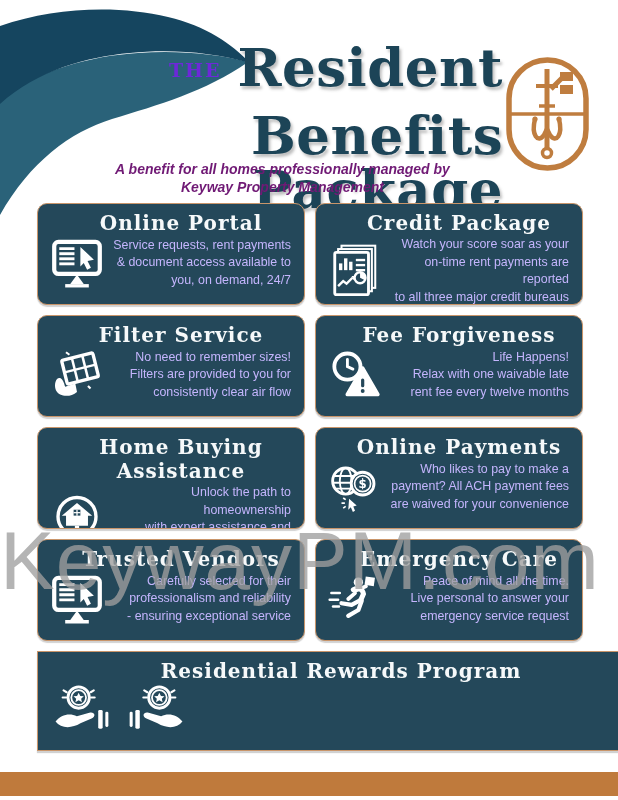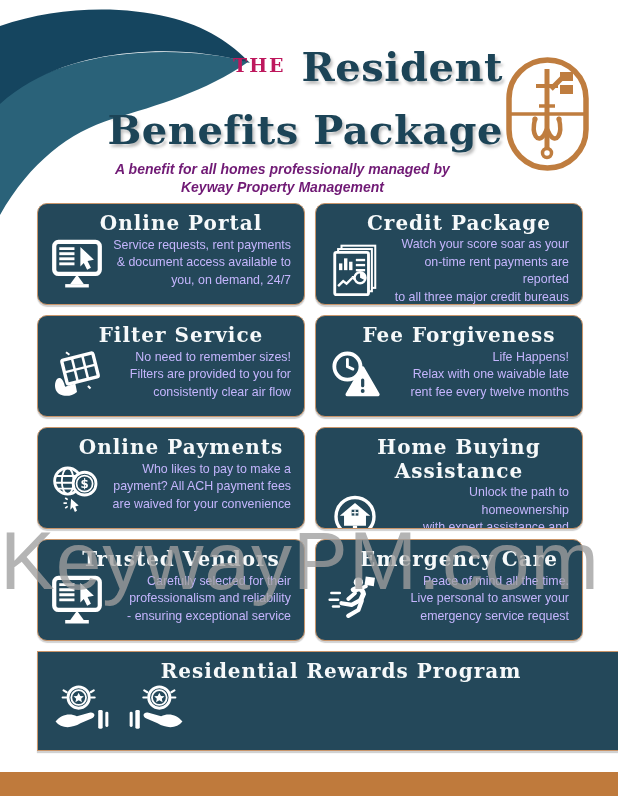--- a/index.html
+++ b/index.html
@@ -4,23 +4,23 @@
 <style>
   html,body{margin:0;padding:0;background:#fff;}
   #page{position:relative;width:618px;height:800px;background:#ffffff;overflow:hidden;
         font-family:"Liberation Sans",sans-serif;}
   
   #swoosh{position:absolute;left:0;top:0;width:618px;height:230px;}
   .title-block{position:absolute;left:0;top:40px;width:503px;text-align:right;
                font-family:"DejaVu Serif","Liberation Serif",serif;font-weight:bold;
                color:#1c4457;line-height:54px;
                text-shadow:2px 3px 3px rgba(70,70,70,0.35);}
-  .title-the{font-size:19px;color:#be185d;letter-spacing:2px;position:relative;top:-9px;
+  .title-the{font-size:19px;color:#6d28d9;letter-spacing:2px;position:relative;top:-9px;
              margin-right:16px;text-shadow:none;}
-  .title-big{font-size:40px;letter-spacing:0.5px;}
+  .title-big{font-size:53px;letter-spacing:0.5px;}
   .subtitle{position:absolute;left:55px;top:161px;width:455px;text-align:center;
             font-style:italic;font-size:14px;line-height:1.25;color:#701a75;font-weight:bold;}
   .logo-box{position:absolute;left:505px;top:56px;width:85px;height:117px;}
   
   #card-grid{position:absolute;left:37px;top:203px;display:grid;
              grid-template-columns:268px 268px;grid-auto-rows:102px;gap:10px;}
   .card{box-sizing:border-box;background:#24485a;border:1.6px solid #c9956a;border-radius:10px;
         box-shadow:0 2px 1px rgba(0,0,0,0.18);color:#eef3f5;overflow:hidden;}
   .card-title{font-family:"DejaVu Serif","Liberation Serif",serif;font-weight:bold;
               font-size:20px;letter-spacing:1px;text-align:center;margin-top:7px;color:#f6f9fa;padding-left:20px;}
@@ -171,20 +171,41 @@
             <circle cx="41.1" cy="51" r="2.3" fill="#24485a"></circle>
           </svg>
         </div>
         <div class="card-text">Life Happens!
 Relax with one waivable late
 rent fee every twelve months</div>
       </div>
     </div>
 
     <div class="card">
+      <div class="card-title">Home Buying Assistance</div>
+      <div class="card-body">
+        <div class="card-icon">
+          <svg viewBox="0 0 64 64" width="54" height="54">
+            <circle cx="32" cy="29" r="22.5" fill="none" stroke="#fff" stroke-width="4"></circle>
+            <path d="M32,13 L50,28 L45,28 L45,40 L19,40 L19,28 L14,28 Z" fill="#fff"></path>
+            <rect x="28" y="21" width="8" height="7" fill="#24485a"></rect>
+            <line x1="32" y1="21" x2="32" y2="28" stroke="#fff" stroke-width="1.5"></line>
+            <line x1="28" y1="24.5" x2="36" y2="24.5" stroke="#fff" stroke-width="1.5"></line>
+            <rect x="29.5" y="40" width="5" height="17" fill="#fff"></rect>
+            <rect x="34.5" y="43" width="5" height="3.5" fill="#fff"></rect>
+            <rect x="34.5" y="49" width="6.5" height="3.5" fill="#fff"></rect>
+          </svg>
+        </div>
+        <div class="card-text">Unlock the path to homeownership
+with expert assistance and
+guidance when you're ready</div>
+      </div>
+    </div>
+
+    <div class="card">
       <div class="card-title">Online Payments</div>
       <div class="card-body">
         <div class="card-icon">
           <svg viewBox="0 0 64 64" width="54" height="54">
             <circle cx="21" cy="25" r="15.5" fill="none" stroke="#fff" stroke-width="3.4"></circle>
             <ellipse cx="21" cy="25" rx="7" ry="15.5" fill="none" stroke="#fff" stroke-width="2.2"></ellipse>
             <line x1="7" y1="19" x2="35" y2="19" stroke="#fff" stroke-width="2.2"></line>
             <line x1="5.5" y1="27" x2="36.5" y2="27" stroke="#fff" stroke-width="2.2"></line>
             <line x1="8" y1="34" x2="34" y2="34" stroke="#fff" stroke-width="2.2"></line>
             <circle cx="41" cy="28" r="13.5" fill="#24485a" stroke="#fff" stroke-width="3.4"></circle>
@@ -194,41 +215,20 @@
             <g stroke="#fff" stroke-width="2">
                 <line x1="18" y1="45" x2="21" y2="47"></line>
                 <line x1="16" y1="51" x2="20" y2="51"></line>
                 <line x1="18" y1="57" x2="21" y2="55"></line>
               </g>
           </svg>
         </div>
         <div class="card-text">Who likes to pay to make a
 payment? All ACH payment fees
 are waived for your convenience</div>
-      </div>
-    </div>
-
-    <div class="card">
-      <div class="card-title">Home Buying Assistance</div>
-      <div class="card-body">
-        <div class="card-icon">
-          <svg viewBox="0 0 64 64" width="54" height="54">
-            <circle cx="32" cy="29" r="22.5" fill="none" stroke="#fff" stroke-width="4"></circle>
-            <path d="M32,13 L50,28 L45,28 L45,40 L19,40 L19,28 L14,28 Z" fill="#fff"></path>
-            <rect x="28" y="21" width="8" height="7" fill="#24485a"></rect>
-            <line x1="32" y1="21" x2="32" y2="28" stroke="#fff" stroke-width="1.5"></line>
-            <line x1="28" y1="24.5" x2="36" y2="24.5" stroke="#fff" stroke-width="1.5"></line>
-            <rect x="29.5" y="40" width="5" height="17" fill="#fff"></rect>
-            <rect x="34.5" y="43" width="5" height="3.5" fill="#fff"></rect>
-            <rect x="34.5" y="49" width="6.5" height="3.5" fill="#fff"></rect>
-          </svg>
-        </div>
-        <div class="card-text">Unlock the path to homeownership
-with expert assistance and
-guidance when you're ready</div>
       </div>
     </div>
 
     <div class="card">
       <div class="card-title">Trusted Vendors</div>
       <div class="card-body">
         <div class="card-icon">
           <svg viewBox="0 0 64 64" width="54" height="54">
             <rect x="5" y="7" width="54" height="38" rx="5" fill="none" stroke="#fff" stroke-width="5"></rect>
             <g stroke="#fff" stroke-width="3.4">

